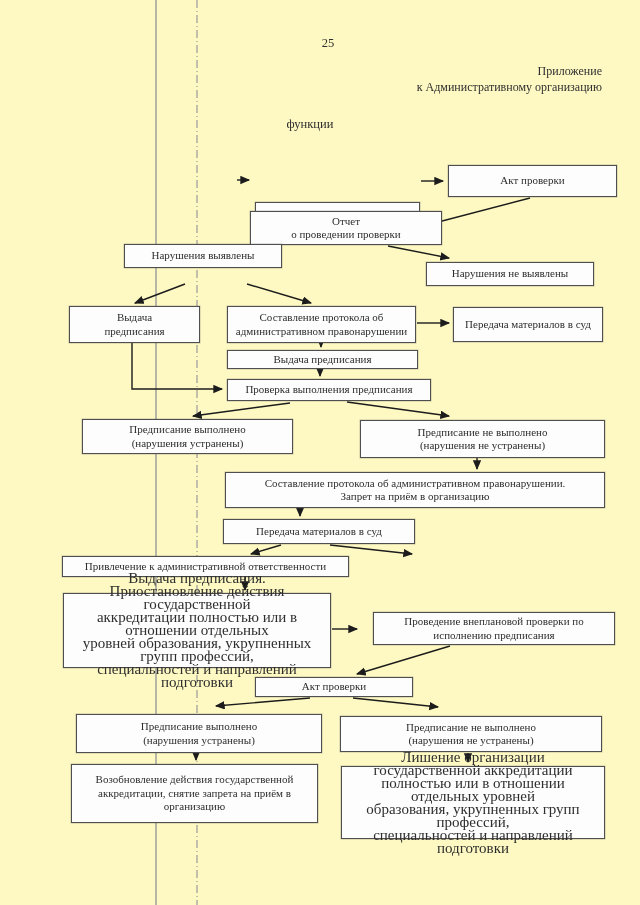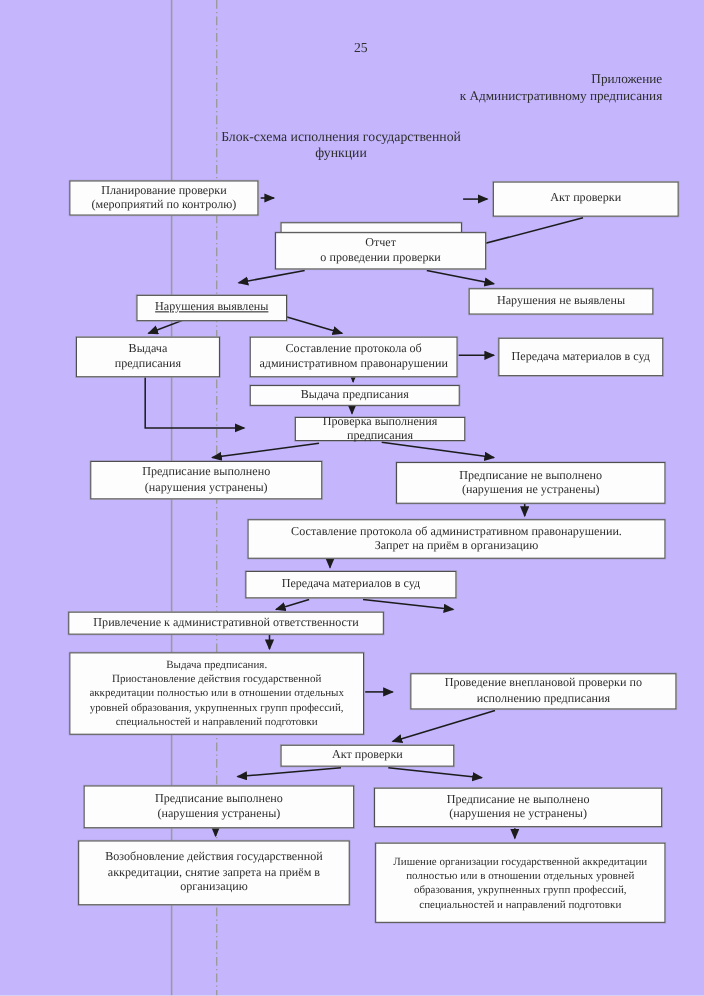--- a/index.html
+++ b/index.html
@@ -1,61 +1,60 @@
 <!DOCTYPE html>
 <html><head>
 <meta charset="utf-8">
 <style>
   html,body{margin:0;padding:0;background:#e8e8e8;}
   .page{
     position:relative;
     width:640px;height:905px;
     margin:0 auto;
-    background:#c4b5fd;
+    background:#fef9c3;
     font-family:"Liberation Serif","DejaVu Serif",serif;
     color:#2e2e2e;
     overflow:hidden;
   }
   .artifact-svg,.arrow-svg{position:absolute;left:0;top:0;width:640px;height:905px;pointer-events:none;}
   .pagenum{position:absolute;top:36px;left:0;width:656px;text-align:center;font-size:12.5px;}
   .annex{position:absolute;top:64px;right:38px;text-align:right;font-size:12px;line-height:15.5px;}
   .doc-title{position:absolute;top:117px;left:130px;width:360px;text-align:center;font-size:12.5px;line-height:15px;}
   .node{
     position:absolute;
     box-sizing:border-box;
     border:1px solid #4f4f4f;
     background:#fdfdfd;
     display:flex;align-items:center;justify-content:center;
     text-align:center;
     font-size:11px;line-height:13.5px;
     white-space:pre-line;
     padding:1px 4px;
     box-shadow:0 0 0 0.5px rgba(90,90,90,.35);
   }
-  .node.small{font-size:10px;line-height:13px;}
+  .node.small{font-size:15px;line-height:13px;}
 </style>
 </head>
 <body>
 
 <div class="page">
 
   <svg class="artifact-svg" width="640" height="905" viewBox="0 0 640 905">
     <line x1="156" y1="0" x2="156" y2="905" stroke="#9a9a9a" stroke-width="1.4"></line>
     <line x1="197" y1="0" x2="197" y2="905" stroke="#9a9a9a" stroke-width="1.2" stroke-dasharray="8 3 1 3"></line>
   </svg>
 
   <div class="pagenum">25</div>
 
   <div class="annex">
     <div>Приложение</div>
-    <div>к Административному предписания</div>
+    <div>к Административному организацию</div>
   </div>
 
   <div class="doc-title">
-    <div>Блок-схема исполнения государственной</div>
     <div>функции</div>
   </div>
 
   <svg class="arrow-svg" width="640" height="905" viewBox="0 0 640 905">
     <defs>
       <marker id="arr" markerWidth="9" markerHeight="8" refX="6.2" refY="3" orient="auto">
         <path d="M0,0 L7,3 L0,6 z" fill="#1c1c1c"></path>
       </marker>
     </defs>
     <g stroke="#1c1c1c" stroke-width="1.4" fill="none">
@@ -79,35 +78,33 @@
       <line x1="245" y1="577" x2="245" y2="590" marker-end="url(#arr)"></line>
       <line x1="332" y1="629" x2="357" y2="629" marker-end="url(#arr)"></line>
       <line x1="450" y1="646" x2="357" y2="674" marker-end="url(#arr)"></line>
       <line x1="310" y1="698" x2="216" y2="706" marker-end="url(#arr)"></line>
       <line x1="353" y1="698" x2="438" y2="707" marker-end="url(#arr)"></line>
       <line x1="196" y1="753" x2="196" y2="760" marker-end="url(#arr)"></line>
       <line x1="468" y1="753" x2="468" y2="762" marker-end="url(#arr)"></line>
     </g>
   </svg>
 
-  <div class="node" style="left:63px;top:164px;width:172px;height:32px;">Планирование проверки
-(мероприятий по контролю)</div>
   <div class="node" style="left:255px;top:164px;width:165px;height:32px;margin-top:38px;">Проведение проверки</div>
   <div class="node" style="left:448px;top:165px;width:169px;height:32px;">Акт проверки</div>
   <div class="node" style="left:250px;top:211px;width:192px;height:34px;">Отчет
 о проведении проверки</div>
-  <div class="node" style="left:124px;top:268px;width:137px;height:24px;text-decoration:underline;">Нарушения выявлены</div>
+  <div class="node" style="left:124px;top:244px;width:158px;height:24px;">Нарушения выявлены</div>
   <div class="node" style="left:426px;top:262px;width:168px;height:24px;">Нарушения не выявлены</div>
   <div class="node" style="left:69px;top:306px;width:131px;height:37px;">Выдача
 предписания</div>
   <div class="node" style="left:227px;top:306px;width:189px;height:37px;">Составление протокола об
 административном правонарушении</div>
   <div class="node" style="left:453px;top:307px;width:150px;height:35px;">Передача материалов в суд</div>
   <div class="node" style="left:227px;top:350px;width:191px;height:19px;">Выдача предписания</div>
-  <div class="node" style="left:227px;top:379px;width:155px;height:22px;margin-left:41px;">Проверка выполнения предписания</div>
+  <div class="node" style="left:227px;top:379px;width:204px;height:22px;">Проверка выполнения предписания</div>
   <div class="node" style="left:82px;top:419px;width:211px;height:35px;">Предписание выполнено
 (нарушения устранены)</div>
   <div class="node" style="left:360px;top:420px;width:245px;height:38px;">Предписание не выполнено
 (нарушения не устранены)</div>
   <div class="node" style="left:225px;top:472px;width:380px;height:36px;">Составление протокола об административном правонарушении.
 Запрет на приём в организацию</div>
   <div class="node" style="left:223px;top:519px;width:192px;height:25px;">Передача материалов в суд</div>
   <div class="node" style="left:62px;top:556px;width:287px;height:21px;">Привлечение к административной ответственности</div>
   <div class="node small" style="left:63px;top:593px;width:268px;height:75px;">Выдача предписания.
 Приостановление действия государственной

